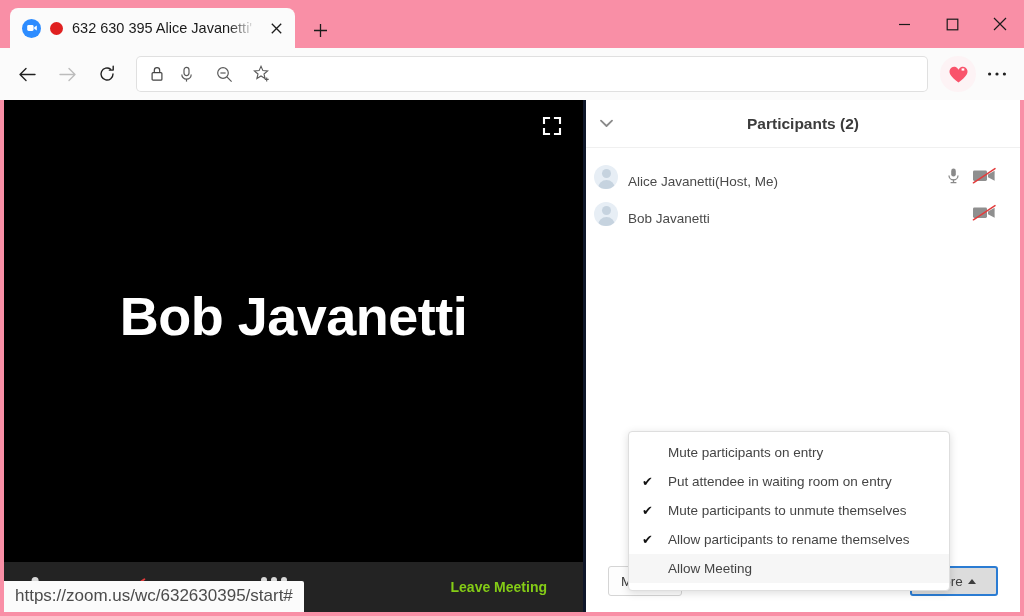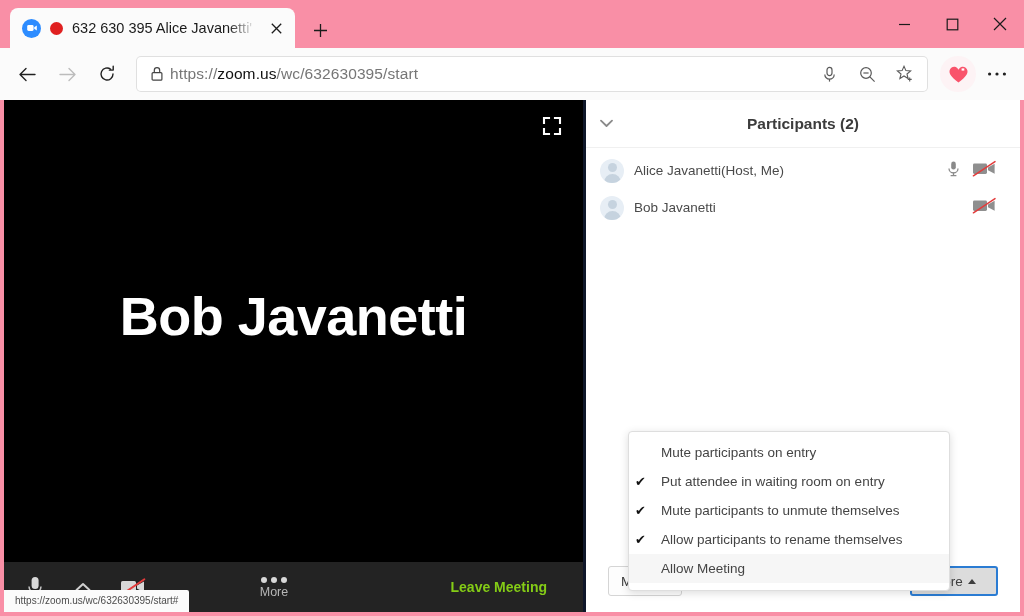--- a/index.html
+++ b/index.html
@@ -174,21 +174,21 @@
   #mt-more { margin-left: 78px; width: 60px; }
   #leave-meeting {
     position: absolute; right: 36px; top: 50%;
     transform: translateY(-50%);
     color: #84cc16; font-size: 14px; font-weight: bold;
   }
   #status-tooltip {
     position: absolute; left: 0; bottom: 0;
     background: #fbfbfb;
     color: #4c4c4c;
-    font-size: 10px;
+    font-size: 17px;
     padding: 5px 11px 6px 11px;
     white-space: nowrap;
     z-index: 30;
     border-top-right-radius: 2px;
   }
 
   
   #participants-panel {
     flex: 1 1 auto;
     background: #ffffff;
@@ -209,22 +209,22 @@
     width: 18px; height: 18px;
     display: flex; align-items: center; justify-content: center;
   }
   #panel-title {
     flex: 1 1 auto; text-align: center;
     font-size: 15.5px; font-weight: bold; color: #3c3c3c;
   }
   #participant-list { flex: 1 1 auto; padding-top: 4px; }
   .participant-row {
     height: 37px;
-    display: flex; align-items: center;
-    padding: 0 22px 0 14px;
+    display: flex; align-items: flex-end;
+    padding: 0 22px 0 8px;
     gap: 10px;
   }
   .avatar {
     width: 24px; height: 24px; border-radius: 50%;
     background: #e7eef5;
     flex: 0 0 24px;
     position: relative; overflow: hidden;
   }
   .avatar::before {
     content: ""; position: absolute;
@@ -281,21 +281,21 @@
     background: #ffffff;
     border: 1px solid #dedede;
     border-radius: 4px;
     box-shadow: 0 2px 9px rgba(0,0,0,.14);
     padding: 6px 0 7px 0;
     z-index: 20;
   }
   .menu-item {
     height: 29px;
     display: flex; align-items: center;
-    padding-left: 6px;
+    padding-left: 13px;
     font-size: 13.5px; color: #444;
     gap: 9px;
   }
   .menu-item.hovered { background: #f6f6f6; }
   .menu-check {
     width: 17px; flex: 0 0 17px;
     font-size: 13px; color: #111;
     text-align: left;
   }
 </style>
@@ -368,21 +368,20 @@
       </svg>
     </div>
 
     <div id="url-bar">
       <span id="url-lock">
         <svg width="14" height="16" viewBox="0 0 14 16">
           <rect x="2.1" y="6.6" width="9.8" height="7.6" rx="1" fill="none" stroke="#444" stroke-width="1.2"></rect>
           <path d="M4.3 6.6 V4.4 A2.7 2.7 0 0 1 9.7 4.4 V6.6" fill="none" stroke="#444" stroke-width="1.2"></path>
         </svg>
       </span>
-      <span id="url-text">https://<b>zoom.us</b>/wc/632630395/start</span>
       <span class="url-end-btn">
         <svg width="15" height="17" viewBox="0 0 15 17">
           <rect x="5" y="1.4" width="5" height="8.2" rx="2.5" fill="none" stroke="#5a5a5a" stroke-width="1.2"></rect>
           <path d="M2.8 8.4 A4.7 4.7 0 0 0 12.2 8.4" fill="none" stroke="#5a5a5a" stroke-width="1.2"></path>
           <path d="M7.5 13.1 L7.5 15.6" stroke="#5a5a5a" stroke-width="1.2"></path>
         </svg>
       </span>
       <span class="url-end-btn">
         <svg width="17" height="17" viewBox="0 0 17 17">
           <circle cx="7" cy="7" r="5.3" fill="none" stroke="#5a5a5a" stroke-width="1.2"></circle>

